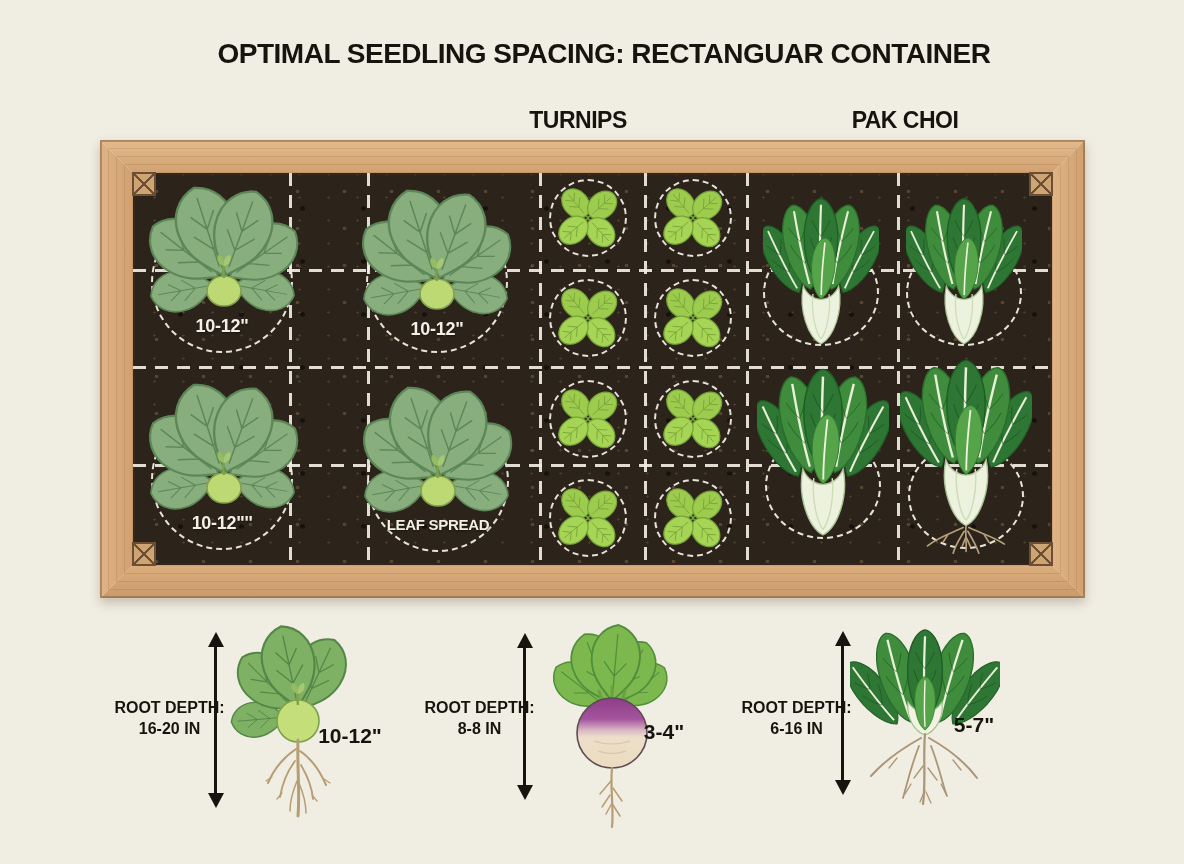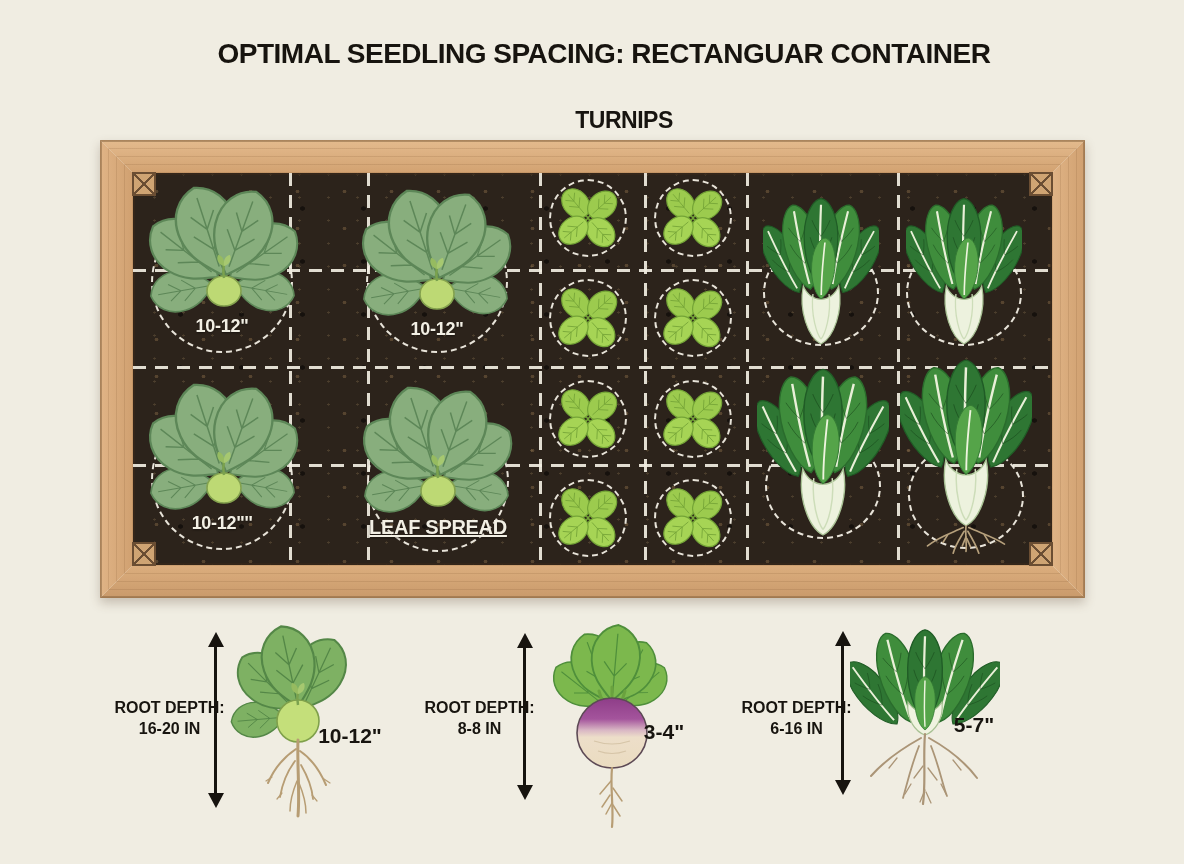--- a/index.html
+++ b/index.html
@@ -14,21 +14,21 @@
   
   .title{
     position:absolute;left:0;top:38px;width:100%;
     text-align:center;font-size:28px;font-weight:800;letter-spacing:-.5px;padding-left:12px;
   }
   .col-header{
     position:absolute;top:107px;width:240px;text-align:center;
     font-size:23px;font-weight:800;letter-spacing:-.5px;
   }
   .col-header.h1{left:155px}
-  .col-header.h2{left:504px}
+  .col-header.h2{left:458px}
   .col-header.h3{left:785px}
   
   .box{position:absolute;left:100px;top:140px;width:985px;height:458px;
        box-shadow:0 5px 10px rgba(90,70,50,.28);}
   .wood{position:absolute;}
   .wood-h{
     left:0;width:100%;height:33px;
     background:
       repeating-linear-gradient(180deg, rgba(120,80,42,.16) 0 1.5px, transparent 1.5px 8px),
       linear-gradient(180deg,#e4bb8e,#d2a271);
@@ -70,21 +70,21 @@
   }
   .vline{position:absolute;top:0;width:3px;height:100%;
     background:repeating-linear-gradient(180deg,var(--color-grid-line,#f1ede1) 0 13px,transparent 13px 22px);opacity:.92;}
   .hline{position:absolute;left:0;height:3px;width:100%;
     background:repeating-linear-gradient(90deg,var(--color-grid-line,#f1ede1) 0 13px,transparent 13px 22px);opacity:.92;}
   .dcircle{position:absolute;border:2.5px dashed rgba(243,239,228,.95);border-radius:50%;box-sizing:border-box;}
   .circle-label{
     position:absolute;text-align:center;color:#f2efe4;
     font-weight:800;font-size:18px;letter-spacing:-.3px;text-shadow:0 1px 2px rgba(0,0,0,.45);
   }
-  .circle-label.small{font-size:20px;text-decoration:underline;}
+  .circle-label.small{font-size:15px;}
   .plant{position:absolute;}
   
   .depth-text{position:absolute;width:155px;text-align:center;font-weight:800;font-size:16px;line-height:21px;}
   .arrow{position:absolute;width:3px;background:#17140f;}
   .arrow::before{content:"";position:absolute;top:-14px;left:-6.5px;
     border-left:8px solid transparent;border-right:8px solid transparent;border-bottom:15px solid #17140f;}
   .arrow::after{content:"";position:absolute;bottom:-14px;left:-6.5px;
     border-left:8px solid transparent;border-right:8px solid transparent;border-top:15px solid #17140f;}
   .spacing-label{position:absolute;font-weight:800;font-size:21px;text-align:center;}
 </style>
@@ -242,20 +242,21 @@
       </g>
     </g>
   </defs>
 </svg>
 
 <div class="page">
 
   <div class="title">OPTIMAL SEEDLING SPACING: RECTANGUAR CONTAINER</div>
 
   <div class="col-header h2">TURNIPS</div>
+  <div class="col-header h3">PAK CHOI</div>
 
   <div class="box">
     <div class="wood wood-h wood-top"></div>
     <div class="wood wood-h wood-bottom"></div>
     <div class="wood wood-v wood-left"></div>
     <div class="wood wood-v wood-right"></div>
 
     <div class="soil">
 
       <div class="vline" style="left:156px"></div>

